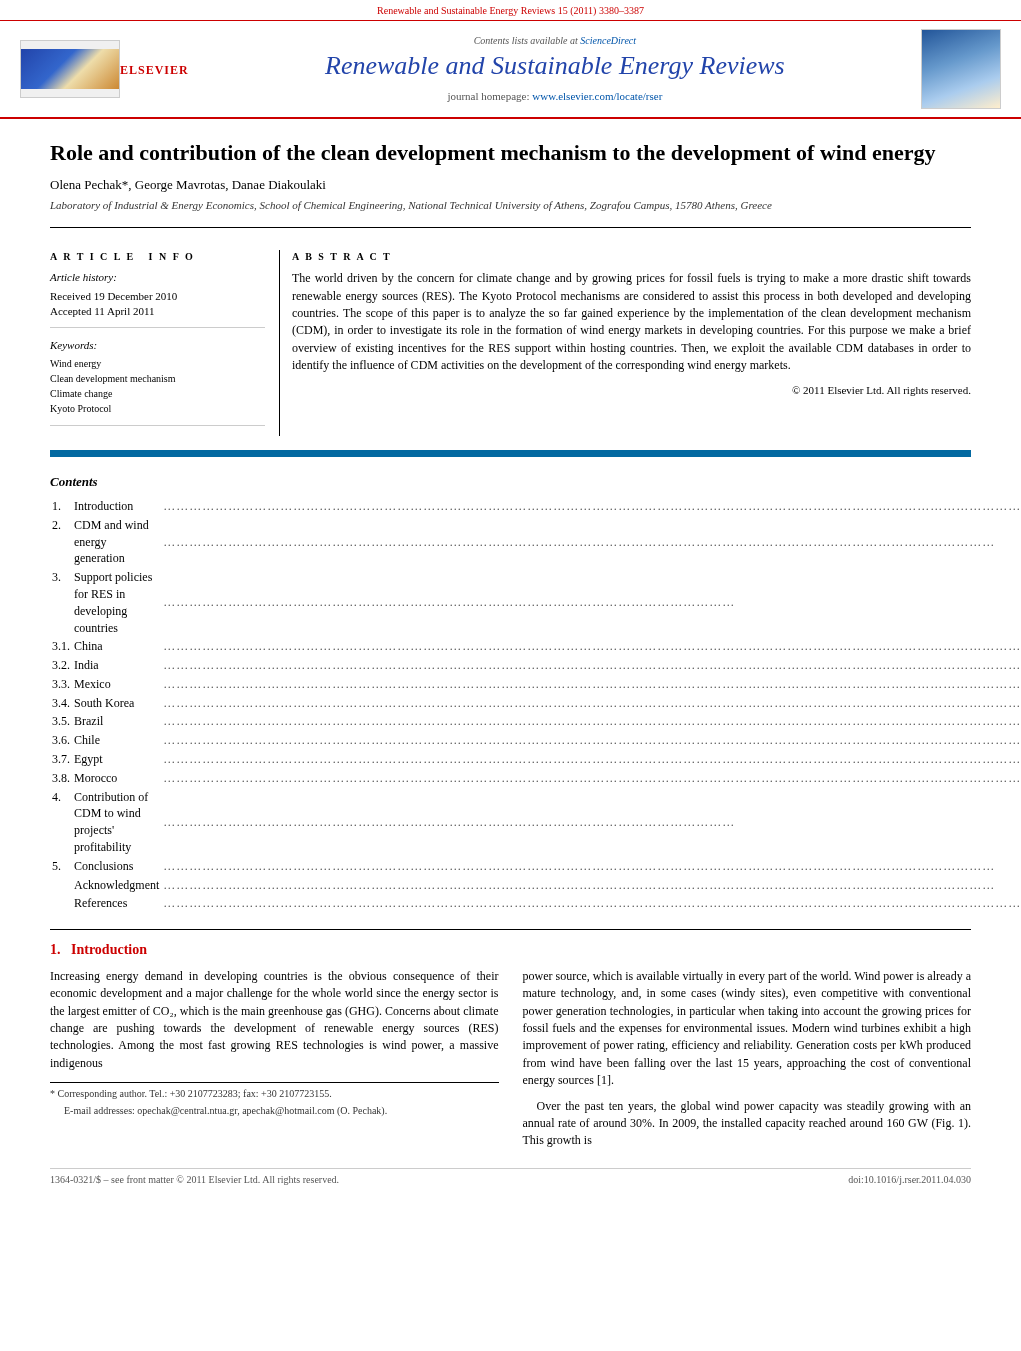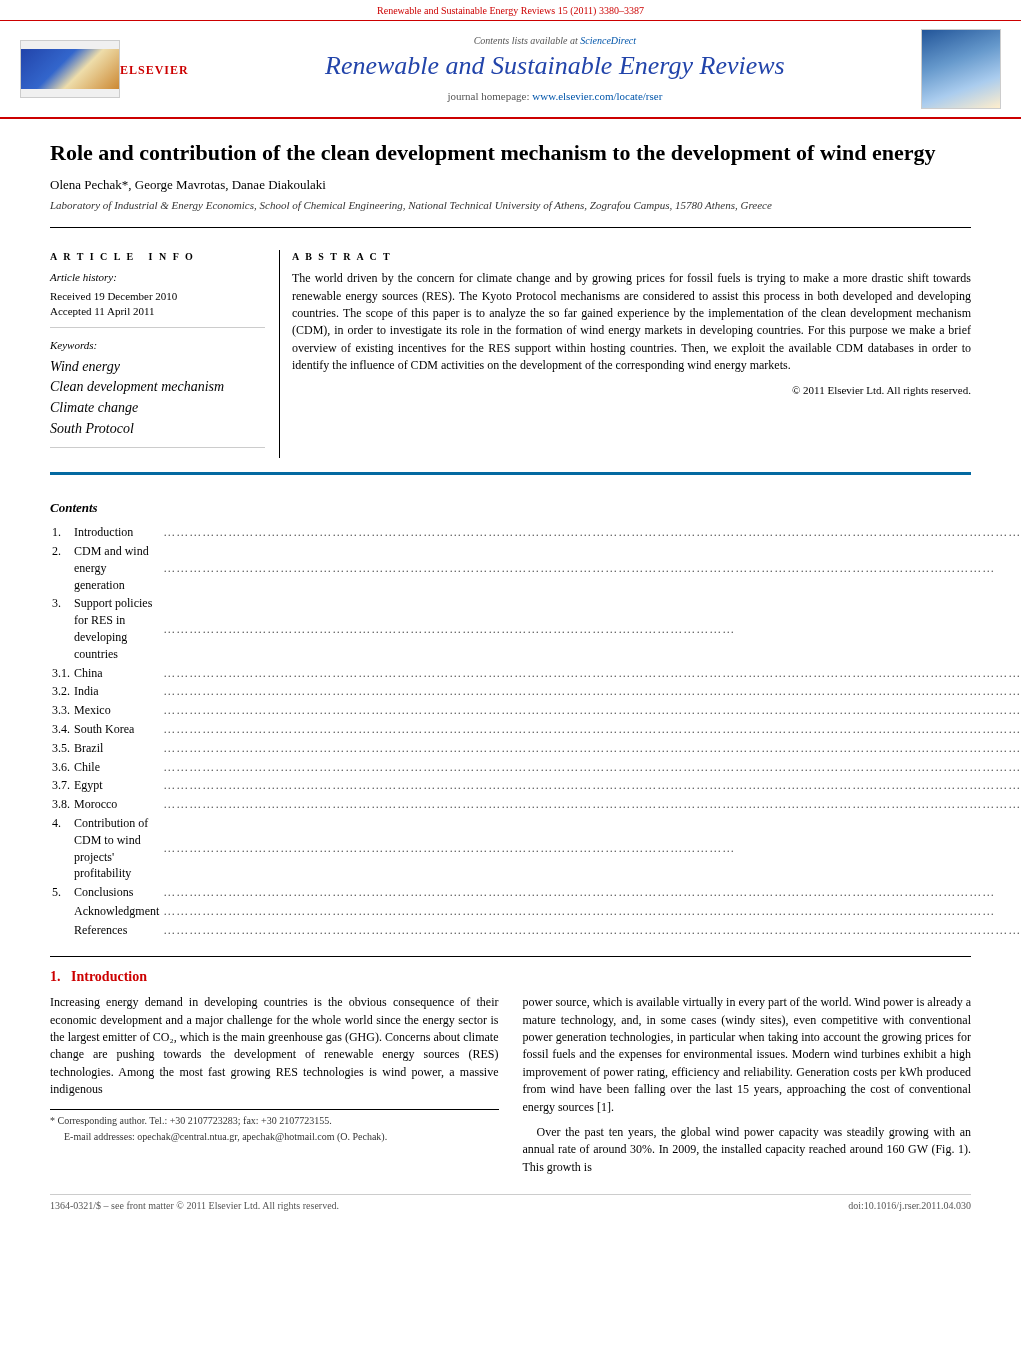--- a/index.html
+++ b/index.html
@@ -164,44 +164,43 @@
       font-style: italic;
       font-size: 11px;
       margin-bottom: 3px;
     }
     .info-value {
       font-size: 11px;
     }
 
     .keywords-list {
       list-style: none;
-      font-size: 14px;
-      font-style: italic;
+      font-size: 10px;
     }
     .keywords-list li {
       margin-bottom: 1px;
     }
 
     .abstract-text {
       font-size: 12px;
       text-align: justify;
       line-height: 1.45;
     }
 
     .copyright {
       text-align: right;
       font-size: 11px;
       margin-top: 8px;
       color: #000;
     }
 
     
     .contents-section {
-      border-top: 3px solid #0369a1;
-      padding-top: 24px;
+      border-top: 7px solid #0369a1;
+      padding-top: 16px;
       margin-bottom: 16px;
     }
     .contents-title {
       font-style: italic;
       font-size: 13px;
       font-weight: bold;
       margin-bottom: 6px;
     }
     .contents-table {
       width: 100%;
@@ -334,21 +333,21 @@
         <div class="info-value">Received 19 December 2010</div>
         <div class="info-value">Accepted 11 April 2011</div>
       </div>
 
       <div class="info-section">
         <div class="info-label">Keywords:</div>
         <ul class="keywords-list">
           <li>Wind energy</li>
           <li>Clean development mechanism</li>
           <li>Climate change</li>
-          <li>South Protocol</li>
+          <li>Kyoto Protocol</li>
         </ul>
       </div>
     </div>
 
     <div class="abstract-col">
       <div class="col-header" style="font-size:10px; letter-spacing:2px; font-variant:small-caps; font-weight:bold;">
         A B S T R A C T
       </div>
       <div class="abstract-text">The world driven by the concern for climate change and by growing prices for fossil fuels is trying to make a more drastic shift towards renewable energy sources (RES). The Kyoto Protocol mechanisms are considered to assist this process in both developed and developing countries. The scope of this paper is to analyze the so far gained experience by the implementation of the clean development mechanism (CDM), in order to investigate its role in the formation of wind energy markets in developing countries. For this purpose we make a brief overview of existing incentives for the RES support within hosting countries. Then, we exploit the available CDM databases in order to identify the influence of CDM activities on the development of the corresponding wind energy markets.</div>
       <div class="copyright">© 2011 Elsevier Ltd. All rights reserved.</div>

